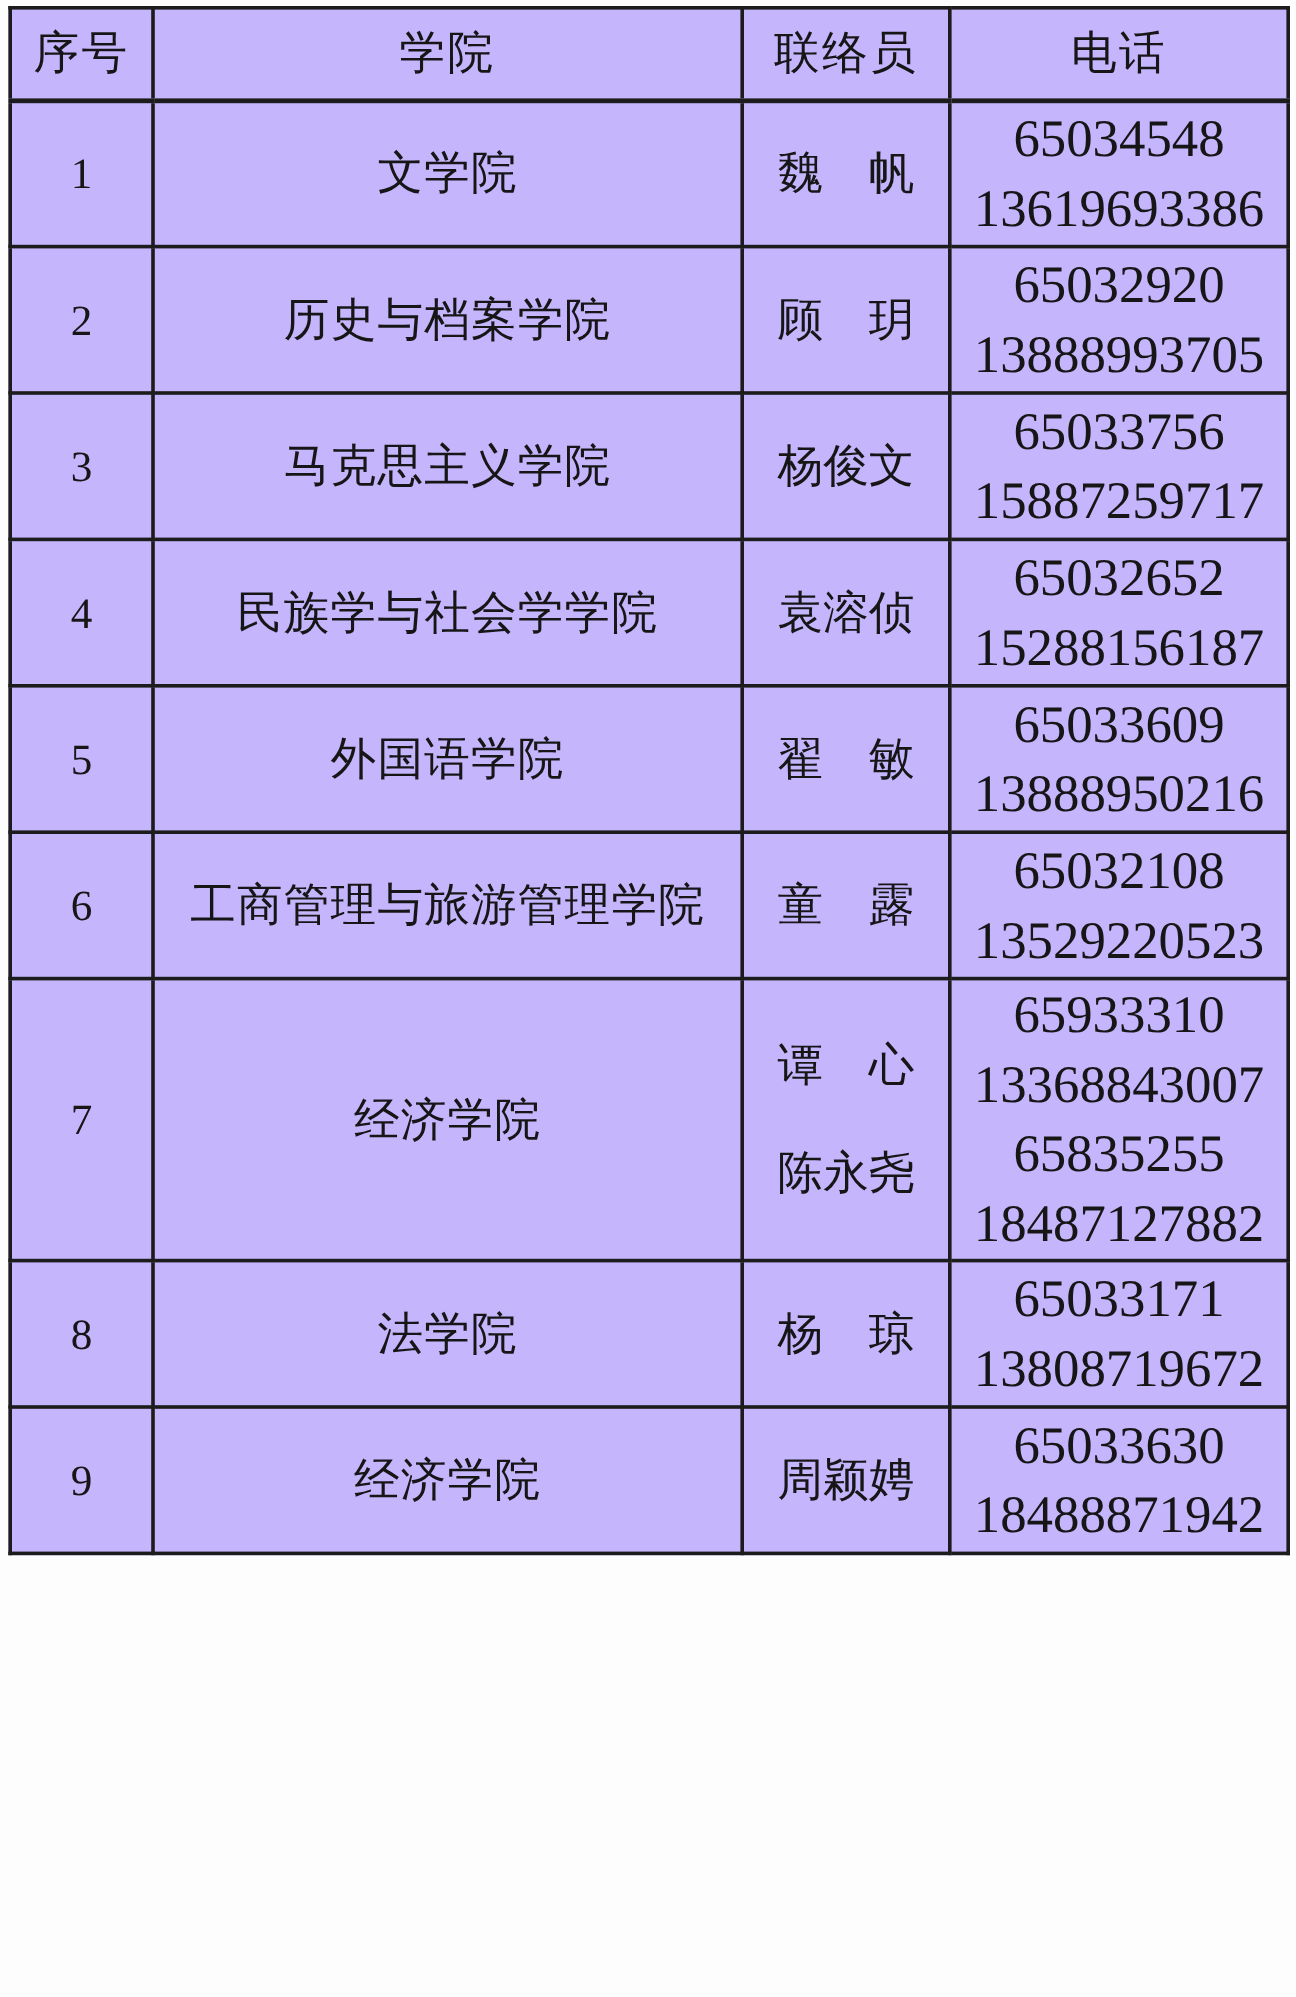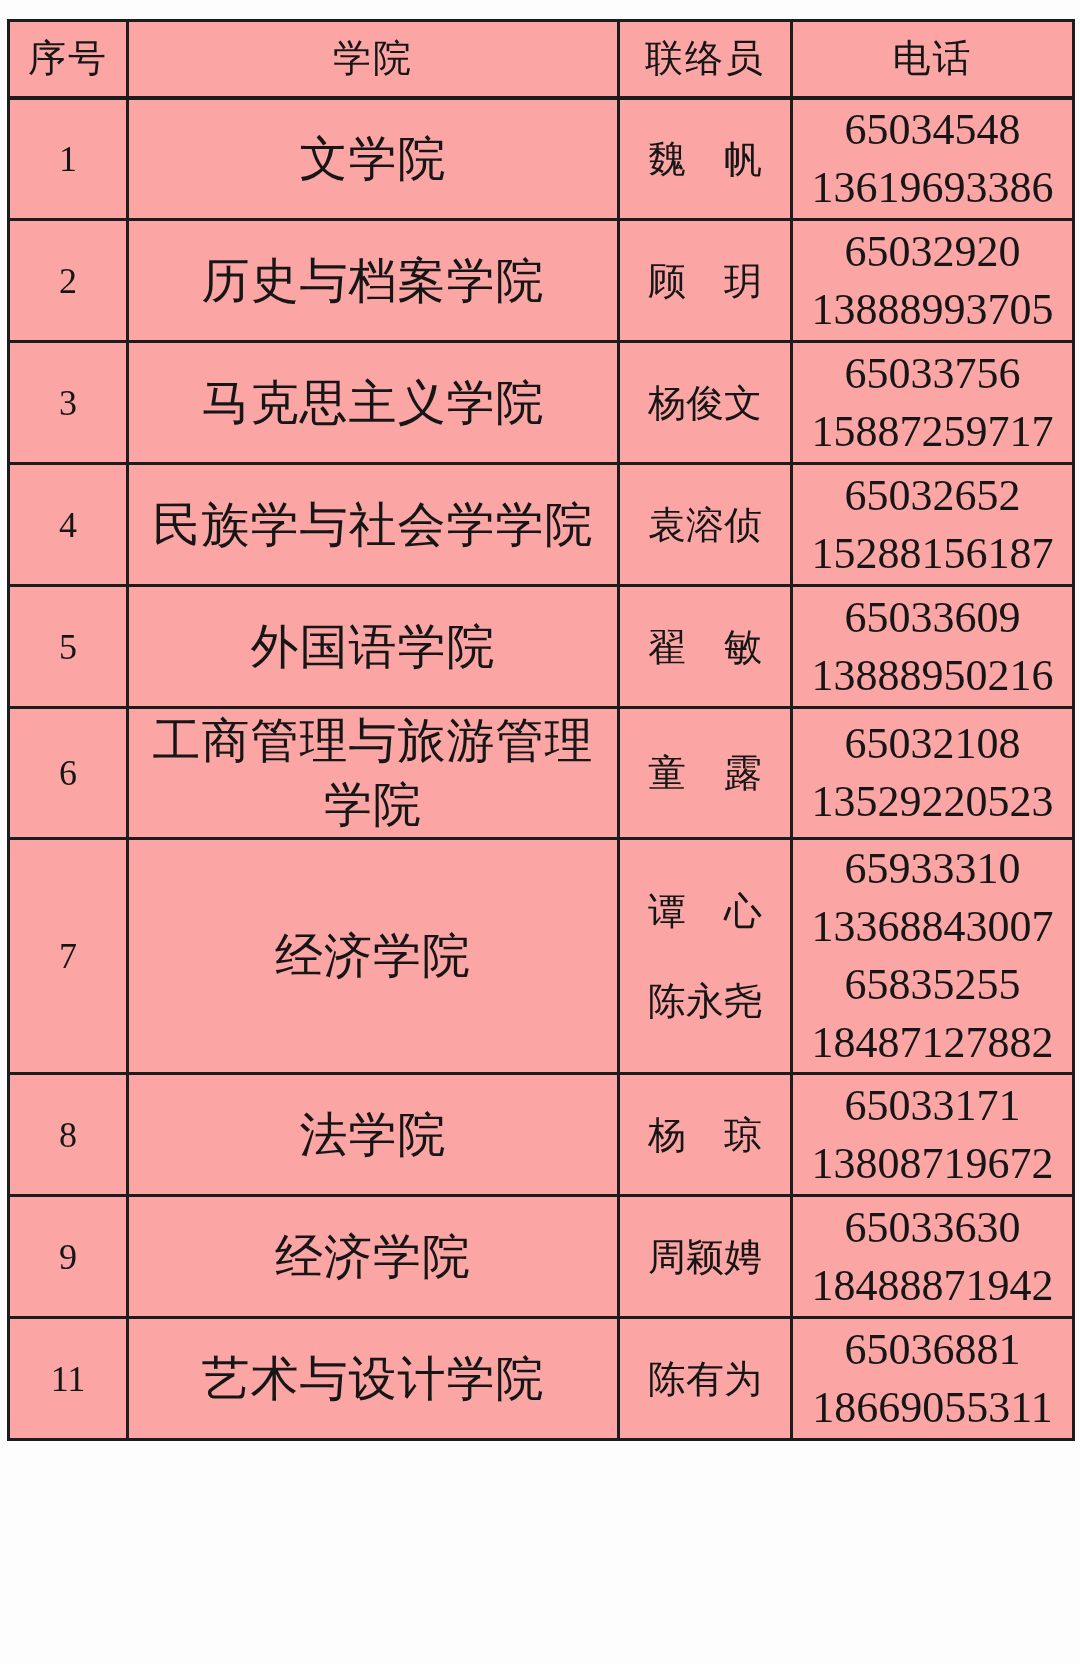--- a/index.html
+++ b/index.html
@@ -8,46 +8,46 @@
     height: 1664px;
     background: #fdfdfd;
     color: #161616;
     font-family: "Liberation Serif", "DejaVu Serif", serif;
     position: relative;
     overflow: hidden;
   }
   table.contact-table {
     position: absolute;
     left: 7px;
-    top: 19px;
+    top: 5px;
     width: 1065px;
     border-collapse: collapse;
     table-layout: fixed;
-    background: #fca5a5;
+    background: #c4b5fd;
   }
   col.c-no      { width: 119px; }
   col.c-college { width: 491px; }
   col.c-contact { width: 173px; }
   col.c-phone   { width: 282px; }
   th, td {
     border: 3px solid #1c1c1c;
     text-align: center;
     vertical-align: middle;
     padding: 0;
   }
   thead tr { height: 77px; }
   tbody tr { height: 122px; }
   th {
     font-size: 38px;
     font-weight: normal;
     letter-spacing: 2px;
   }
   thead th { border-bottom-width: 4px; }
   td.col-no { font-size: 36px; }
-  td.col-college { font-size: 48px; letter-spacing: 1px; }
+  td.col-college { font-size: 38px; letter-spacing: 1px; }
   td.col-contact { font-size: 38px; }
   .name-line { line-height: 90px; }
   td.col-phone { font-size: 44px; }
   .phone-line { line-height: 58px; }
 </style>
 </head>
 <body>
 
 <table class="contact-table">
   <colgroup>
@@ -170,26 +170,15 @@
     <td class="col-contact">
           <div class="name-line">周颖娉</div>
         </td>
     <td class="col-phone">
           <div class="phone-line">65033630</div>
           <div class="phone-line">18488871942</div>
         </td>
   </tr>
 
 
-  <tr>
-    <td class="col-no">11</td>
-    <td class="col-college">艺术与设计学院</td>
-    <td class="col-contact">
-          <div class="name-line">陈有为</div>
-        </td>
-    <td class="col-phone">
-          <div class="phone-line">65036881</div>
-          <div class="phone-line">18669055311</div>
-        </td>
-  </tr>
 
 </tbody>
 </table>
 
 </body></html>

